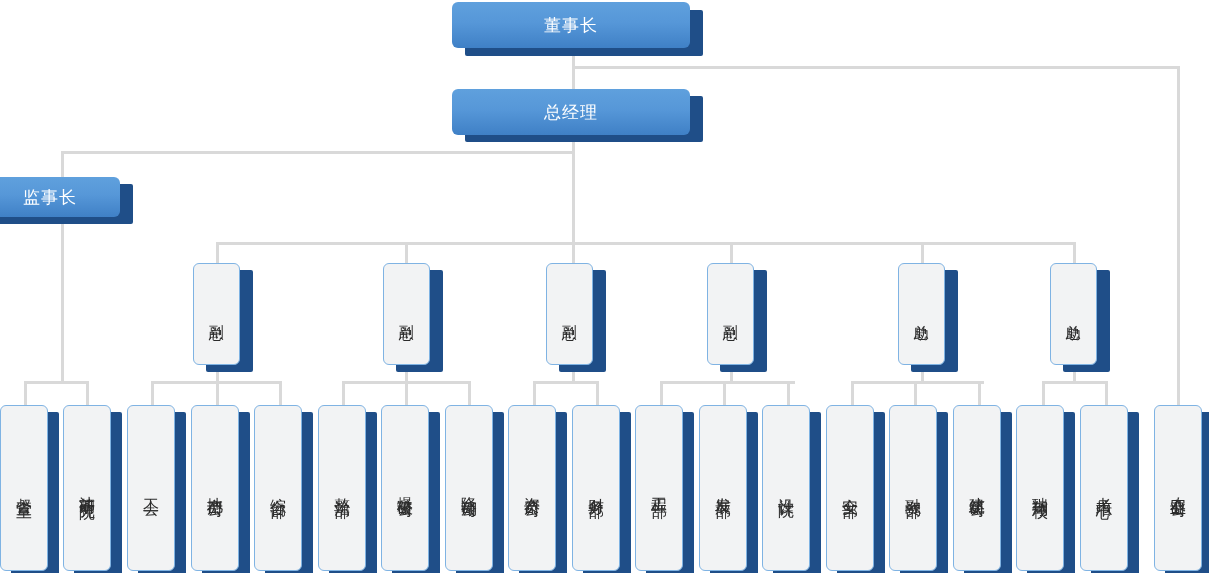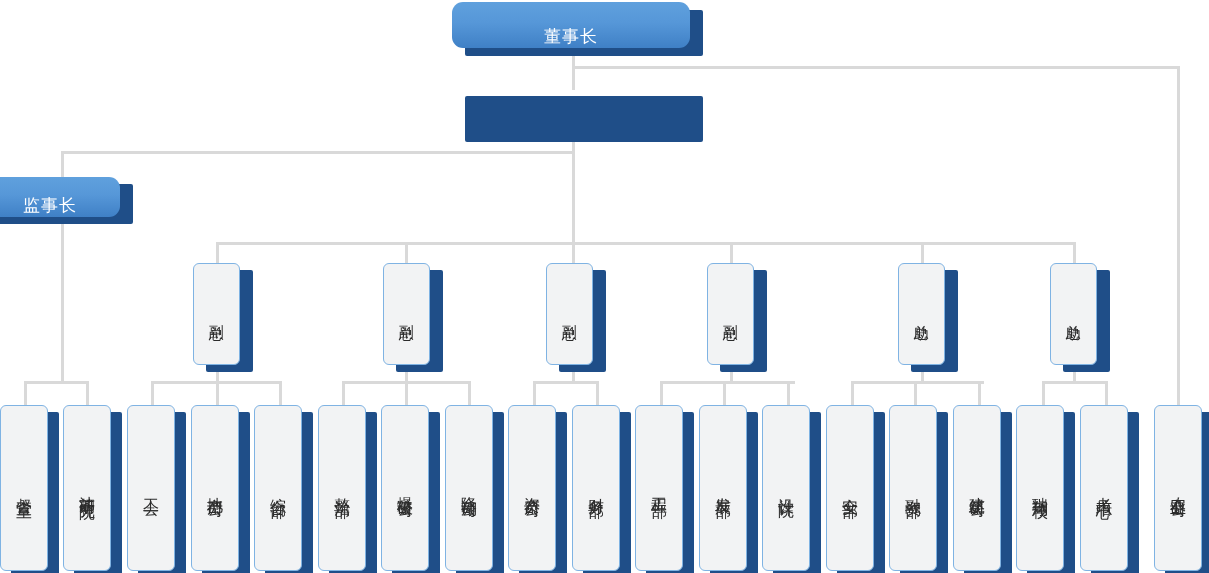--- a/index.html
+++ b/index.html
@@ -13,24 +13,24 @@
 
   
   .ln{position:absolute;background:#d9d9d9;}
   .ln-v{width:3px;}
   .ln-h{height:3px;}
 
   
   .exec{
     position:absolute;
     box-sizing:border-box;
-    border-radius:11px;
+    border-radius:6px;
     background:linear-gradient(180deg,#5fa0dd 0%,#5697d8 45%,#3f80c6 100%);
     color:#ffffff;
-    display:flex;align-items:flex-end;justify-content:center;
+    display:flex;align-items:center;justify-content:center;
     font-size:17px;
     letter-spacing:1px;
     z-index:5;
   }
   .exec-shadow{
     position:absolute;
     background:#1f4e88;
     border-radius:2px;
     z-index:4;
   }
@@ -131,20 +131,23 @@
   <div class="ln ln-h" style="left:1042px;top:381px;width:66px;"></div>
   <div class="ln ln-v" style="left:1042px;top:381px;width:3px;height:25px;"></div>
   <div class="ln ln-v" style="left:1105px;top:381px;width:3px;height:25px;"></div>
 
   <div class="exec-shadow" style="left:465px;top:10px;width:238px;height:46px;"></div>
   <div class="exec" style="left:452px;top:2px;width:238px;height:46px;">
     <span>董事长</span>
   </div>
 
   <div class="exec-shadow" style="left:465px;top:96px;width:238px;height:46px;"></div>
+  <div class="exec" style="left:452px;top:89px;width:238px;height:46px;">
+    <span>总经理</span>
+  </div>
 
   <div class="exec-shadow" style="left:-7px;top:184px;width:140px;height:40px;"></div>
   <div class="exec" style="left:-20px;top:177px;width:140px;height:40px;">
     <span>监事长</span>
   </div>
 
   <div class="node-shadow" style="left:206px;top:270px;width:47px;height:102px;"></div>
   <div class="node" style="left:193px;top:263px;width:47px;height:102px;">
     <span class="mid-label">副总</span>
   </div>

